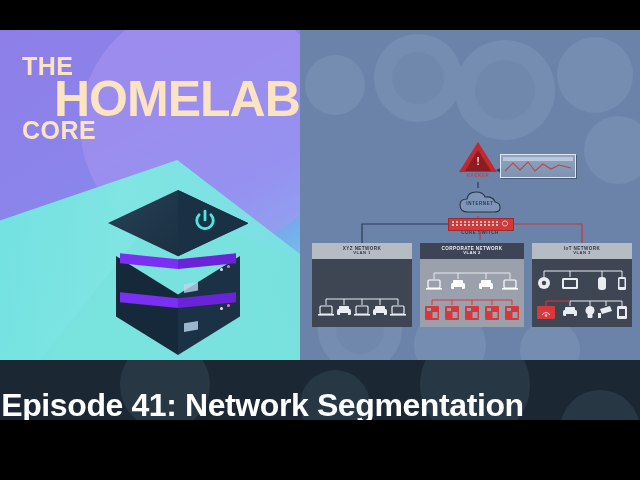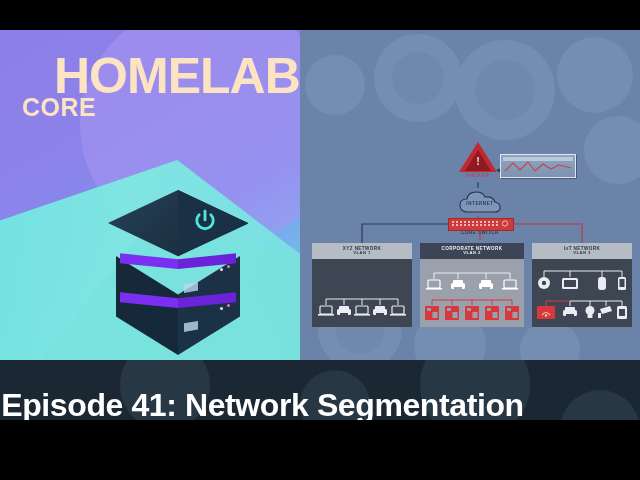--- a/index.html
+++ b/index.html
@@ -107,20 +107,21 @@
   <div class="bar-top"></div>
 
   <div class="frame">
 
     <div class="left">
       <div class="blob"></div>
       <div class="teal"></div>
       <div class="teal2"></div>
 
       <div class="logo">
+        <div class="l1">THE</div>
         <div class="l2">HOMELAB</div>
         <div class="l3">CORE</div>
       </div>
 
       <div class="server">
         <div class="roof"></div>
         <div class="roof-r"></div>
         <svg class="pwr" viewBox="0 0 24 24">
           <path d="M12 3 L12 11" stroke="#4fe6df" stroke-width="2.6" fill="none" stroke-linecap="round"></path>
           <path d="M6.6 6.2 A7.6 7.6 0 1 0 17.4 6.2" stroke="#4fe6df" stroke-width="2.6" fill="none" stroke-linecap="round"></path>

